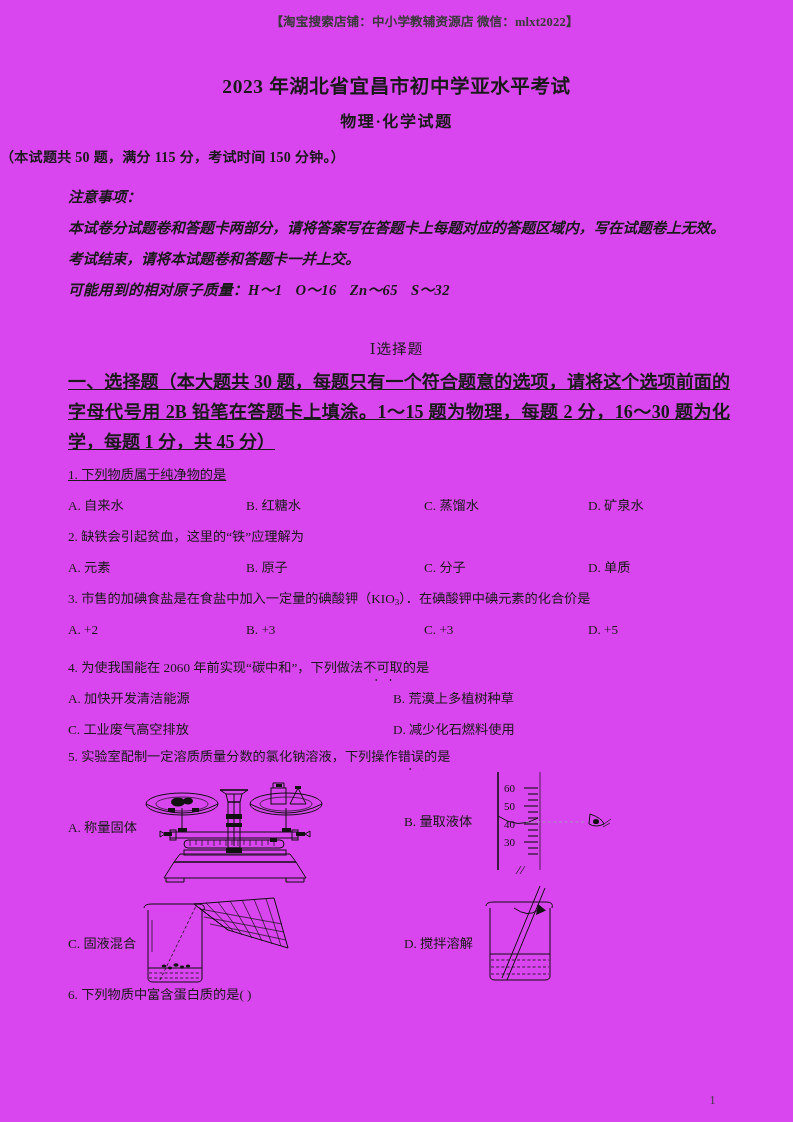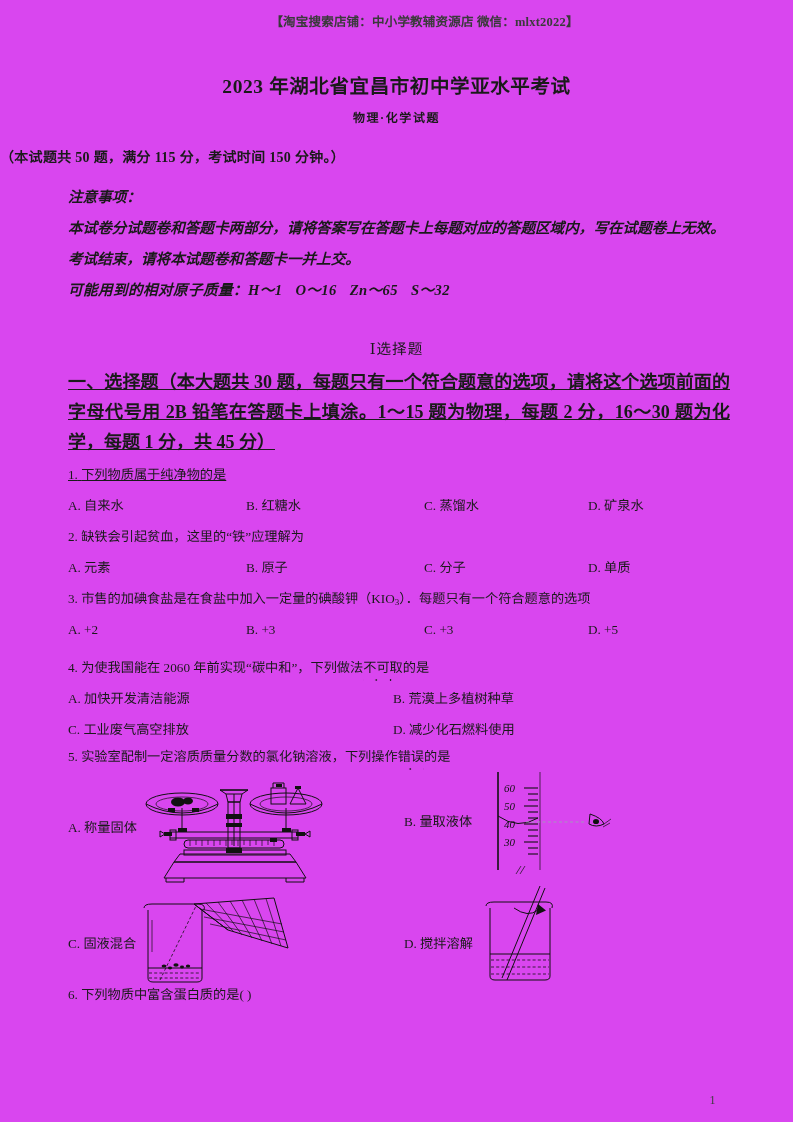--- a/index.html
+++ b/index.html
@@ -47,21 +47,21 @@
     font-size: 19.5px;
     font-weight: bold;
     letter-spacing: 0.6px;
   }
   .doc-subtitle {
     position: absolute;
     top: 108px;
     left: 0;
     width: 793px;
     text-align: center;
-    font-size: 12px;
+    font-size: 16px;
     font-weight: bold;
     letter-spacing: 1.6px;
   }
   .doc-meta {
     position: absolute;
     top: 146px;
     left: 0;
     width: 793px;
     text-align: left;
     font-size: 14px;
@@ -177,21 +177,21 @@
   .cell-b { left: 336px; top: 0px;   width: 336px; height: 112px; }
   .cell-c { left: 0px;   top: 130px; width: 336px; height: 88px; }
   .cell-d { left: 336px; top: 130px; width: 336px; height: 88px; }
 
   .lbl-a { left: 0px;  top: 48px; }
   .lbl-b { left: 0px;  top: 48px; }
   .lbl-c { left: 0px;  top: 40px; }
   .lbl-d { left: 0px;  top: 40px; }
 
   .art-a { left: 72px;  top: 2px; }
-  .art-b { left: 76px;  top: 0px; font-style: italic; }
+  .art-b { left: 76px;  top: 0px; }
   .art-c { left: 62px;  top: 0px; }
   .art-d { left: 68px;  top: -14px; }
 
   
   .page-number {
     position: absolute;
     top: 1093px;
     left: 0;
     width: 793px;
     text-align: center;
@@ -250,21 +250,21 @@
   </div>
 
   <div class="q-stem" style="top:528px;"><span>2.</span>&nbsp;<span>缺铁会引起贫血，这里的“铁”应理解为</span></div>
   <div class="opt-row" style="top:559px;">
     <span class="opt o-a">A. 元素</span>
     <span class="opt o-b">B. 原子</span>
     <span class="opt o-c">C. 分子</span>
     <span class="opt o-d">D. 单质</span>
   </div>
 
-  <div class="q-stem" style="top:590px;"><span>3.</span>&nbsp;<span>市售的加碘食盐是在食盐中加入一定量的碘酸钾（KIO</span><sub>3</sub><span>）．每题只有一个符合题意的选项</span></div>
+  <div class="q-stem" style="top:590px;"><span>3.</span>&nbsp;<span>市售的加碘食盐是在食盐中加入一定量的碘酸钾（KIO</span><sub>3</sub><span>）．在碘酸钾中碘元素的化合价是</span></div>
   <div class="opt-row" style="top:621px;">
     <span class="opt o-a">A. +2</span>
     <span class="opt o-b">B. +3</span>
     <span class="opt o-c">C. +3</span>
     <span class="opt o-d">D. +5</span>
   </div>
 
   <div class="q-stem" style="top:659px;"><span>4.</span>&nbsp;<span>为使我国能在 2060 年前实现“碳中和”，下列做法</span><span class="dotted">不可取</span><span>的是</span></div>
   <div class="opt-row" style="top:690px;">
     <span class="opt o2-a">A. 加快开发清洁能源</span>

